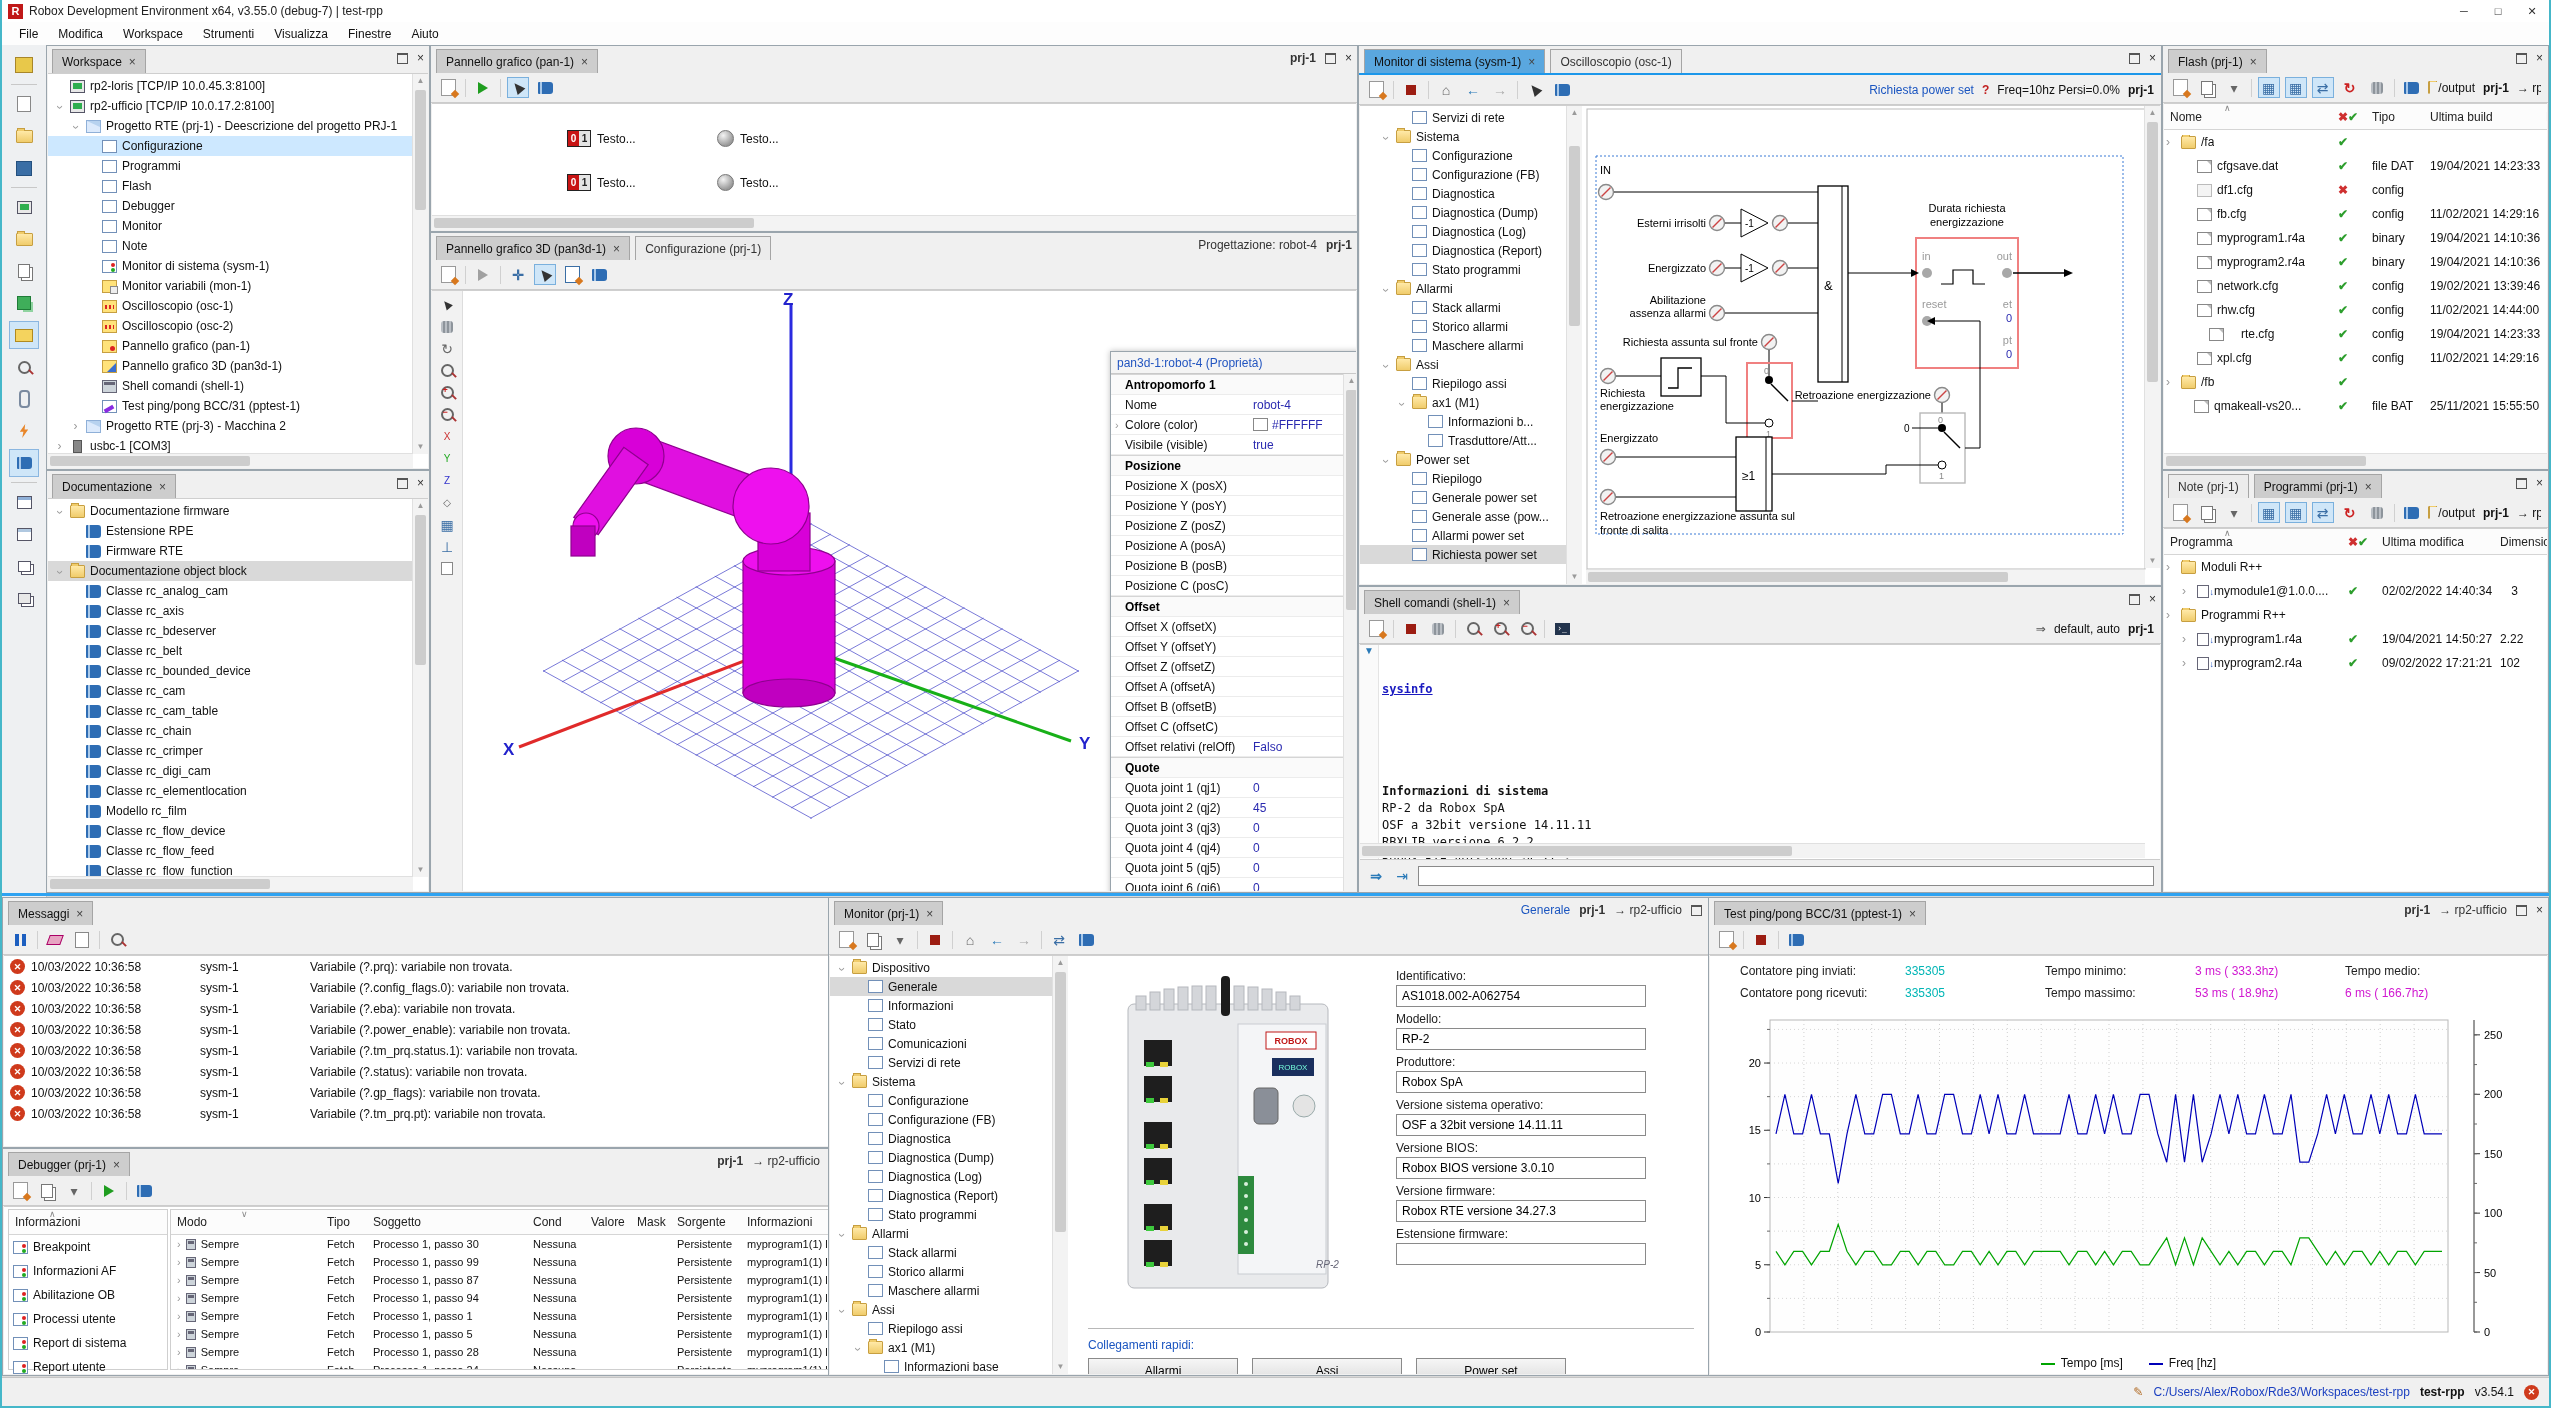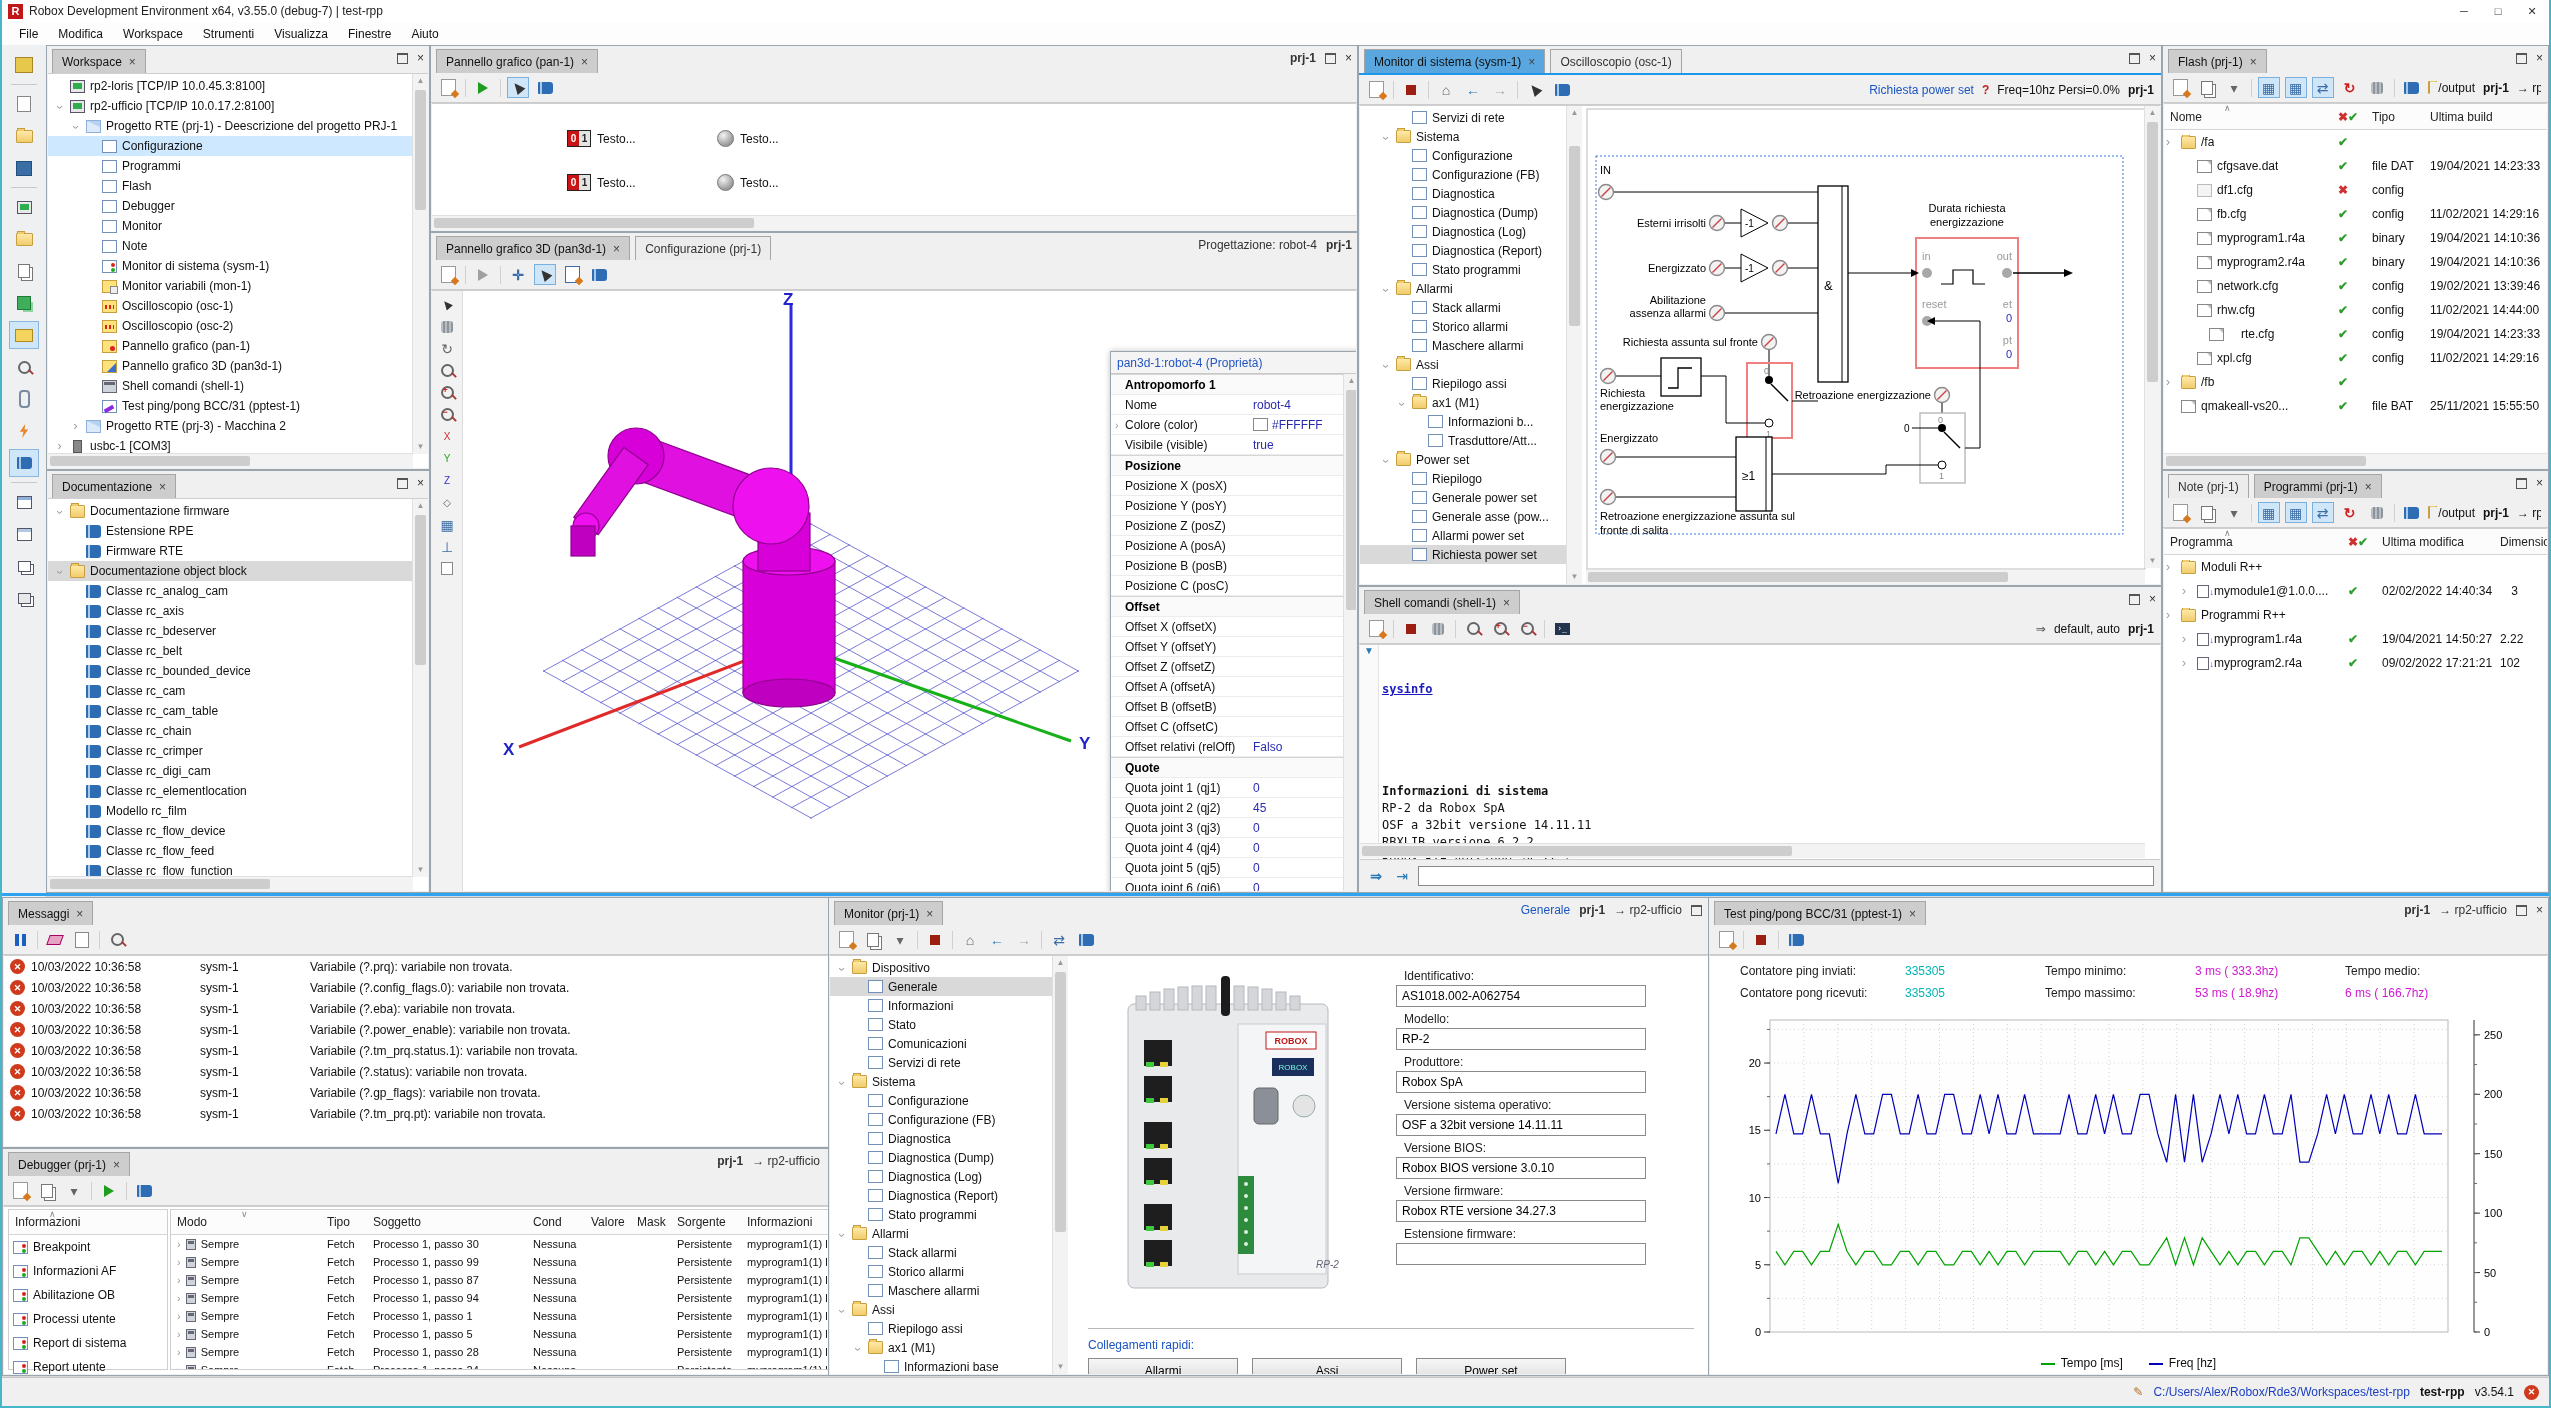--- a/index.html
+++ b/index.html
@@ -121,21 +121,21 @@
   .prow .pv{color:#2a2ab0;white-space:nowrap;overflow:hidden;flex:1}
   .prow.ph{background:#fafafa;border-top:1px solid #d5d5d5}
   .prow.ph .pk{font-weight:bold;width:auto;color:#000}
   .swatch{display:none;width:13px;height:11px;border:1px solid #888;margin-right:4px}
   
   .sh{font-family:"DejaVu Sans Mono",monospace;font-size:12px;line-height:17px;white-space:pre}
   .sh .cmd{color:#1a1ac0;font-weight:bold}
   .sh .b{font-weight:bold}
   .shgutter{position:absolute;left:0;top:0;bottom:0;width:18px;background:#fafafa;border-right:1px solid #e4e4e4}
   
-  .flabel{font-size:12px;color:#222;margin:5px 8px 2px}
+  .flabel{font-size:12px;color:#222;margin:5px 0 2px}
   .finput{width:100%;height:22px;border:1px solid #8a8a8a;background:#fff;font-size:12px;padding:0 5px;box-sizing:border-box;font-family:"Liberation Sans",sans-serif}
   .btn{background:linear-gradient(#f6f6f6,#dddddd);border:1px solid #8a8a8a;font-size:12px;height:25px;display:inline-flex;align-items:center;justify-content:center}
   
   .sw01{display:inline-flex;border:1px solid #222;font-size:10px;font-weight:bold;line-height:15px}
   .sw01 .z{width:11px;background:#c81414;color:#fff;text-align:center}
   .sw01 .o{width:11px;background:#e4e4e4;color:#222;text-align:center}
   .lamp{width:15px;height:15px;border-radius:50%;background:radial-gradient(circle at 35% 30%,#f4f4f4,#9a9a9a 70%);border:1px solid #777;display:inline-block}
   
   .stat-label{color:#222}
   .v-cyan{color:#00b5b5}
@@ -1429,21 +1429,21 @@
               <span class="exp open" style="width:10px;color:#9a9a9a">›</span>
               <span class="ti ti-folder"></span>
               <span style="overflow:hidden;white-space:nowrap">/fb</span>
             </span>
             <span class="cell ok" style="width:34px">✔</span>
             <span class="cell" style="width:58px"></span>
             <span class="cell" style="width:116px"></span>
           </div>
 
           <div class="grow" style="height:24px">
-            <span class="cell" style="width: 168px; display: flex; align-items: center; gap: 5px; padding-left: 2px;">
+            <span class="cell" style="width: 168px; display: flex; align-items: center; gap: 5px; padding-left: 15px;">
               <span class="exp" style="width:10px;color:#9a9a9a"></span>
               <span class="ti ti-file"></span>
               <span style="overflow:hidden;white-space:nowrap">qmakeall-vs20...</span>
             </span>
             <span class="cell ok" style="width:34px">✔</span>
             <span class="cell" style="width:58px">file BAT</span>
             <span class="cell" style="width:116px">25/11/2021 15:55:50</span>
           </div>
         </div>
       <div class="hsb" style="left:0;right:0;bottom:0">

